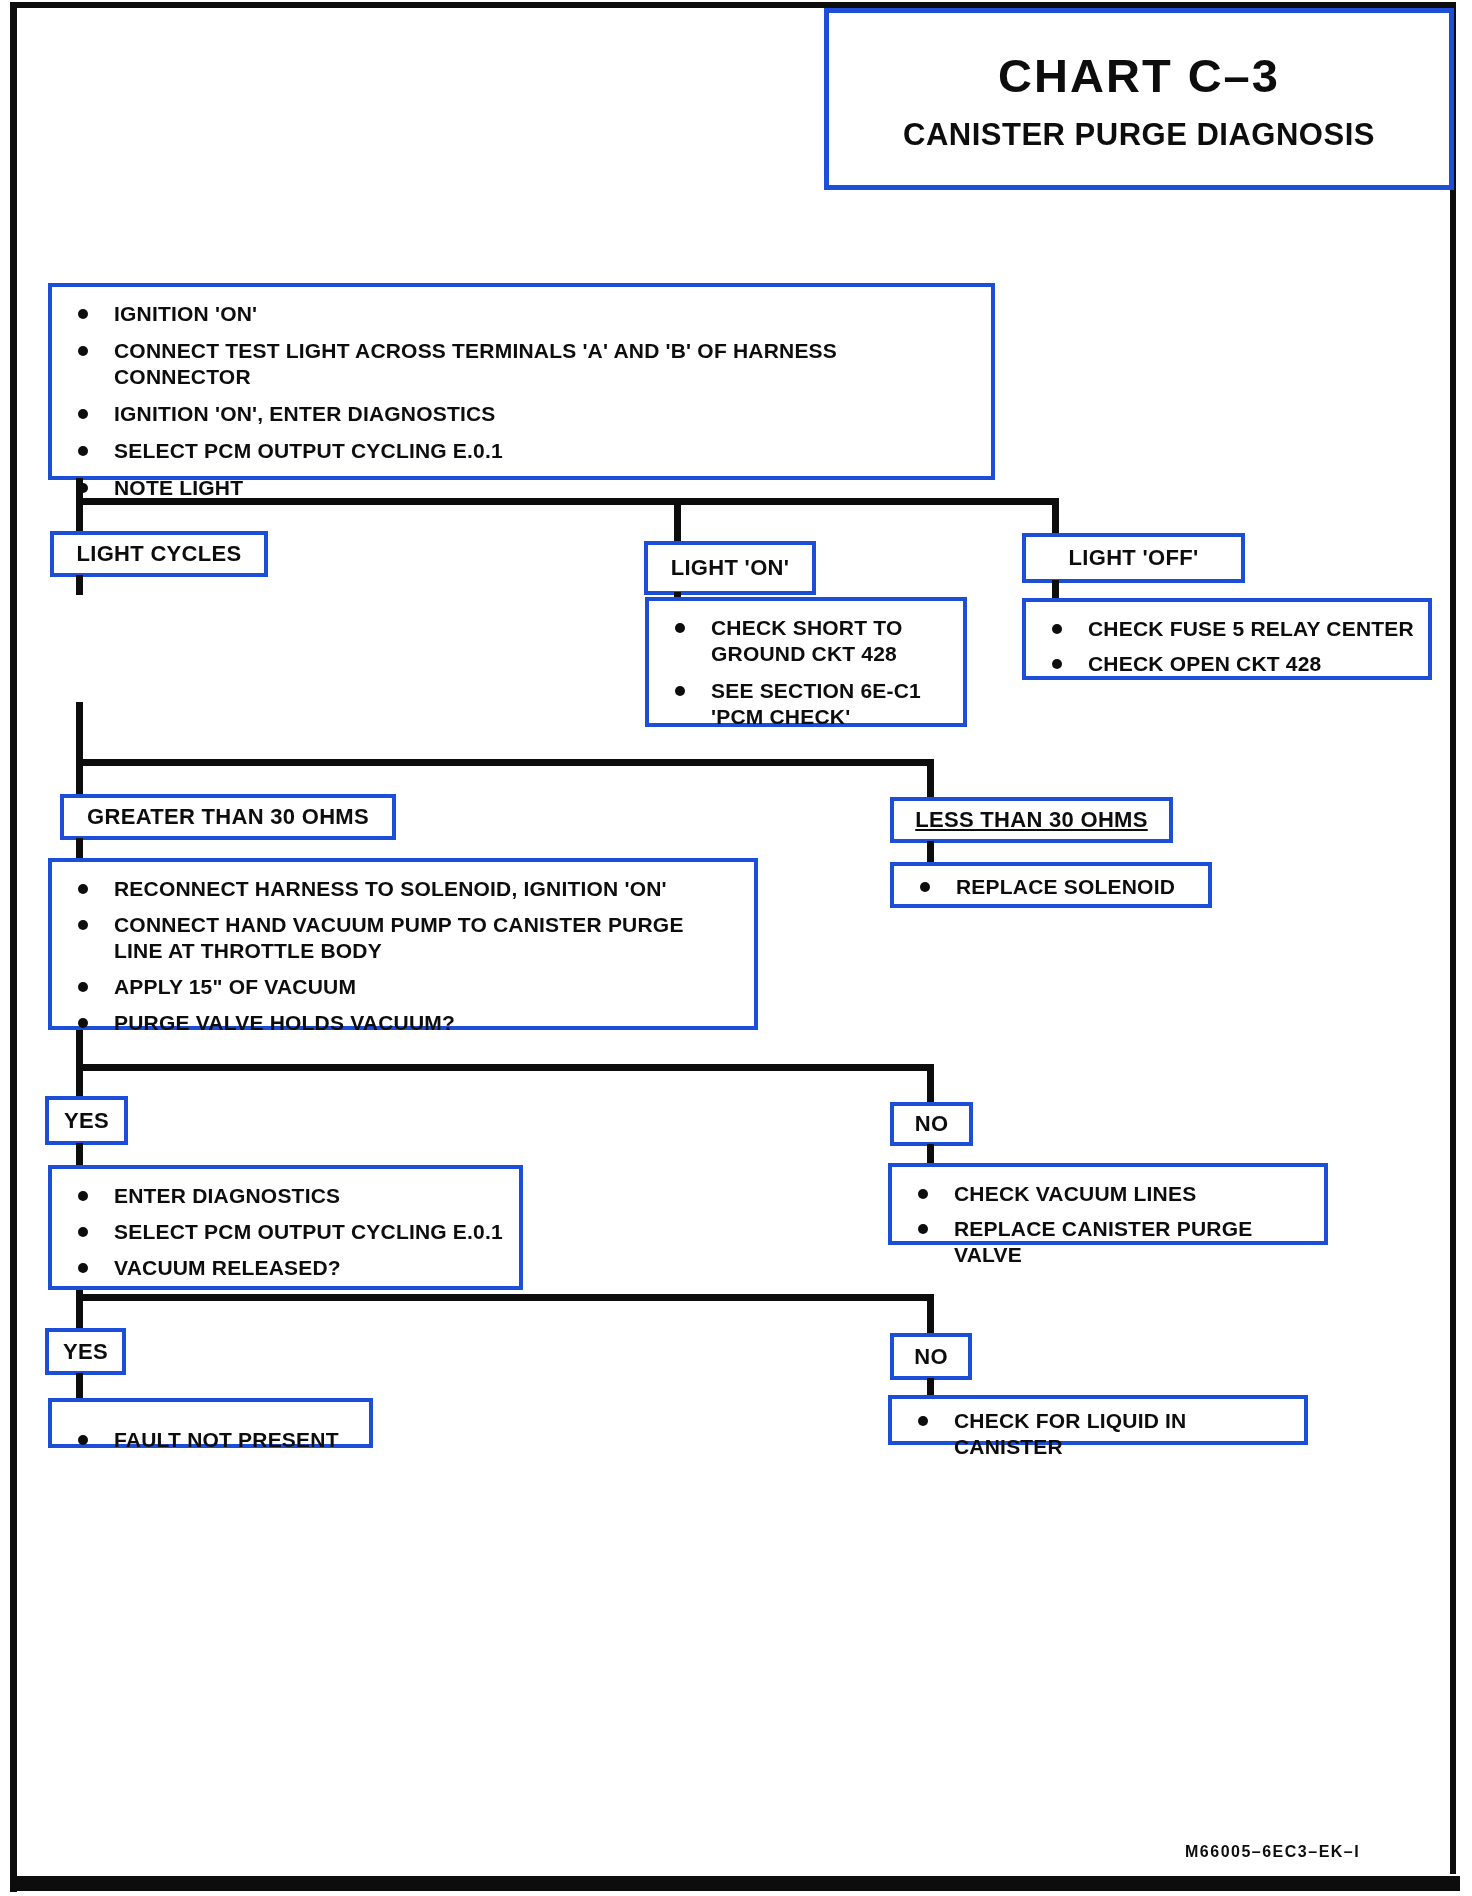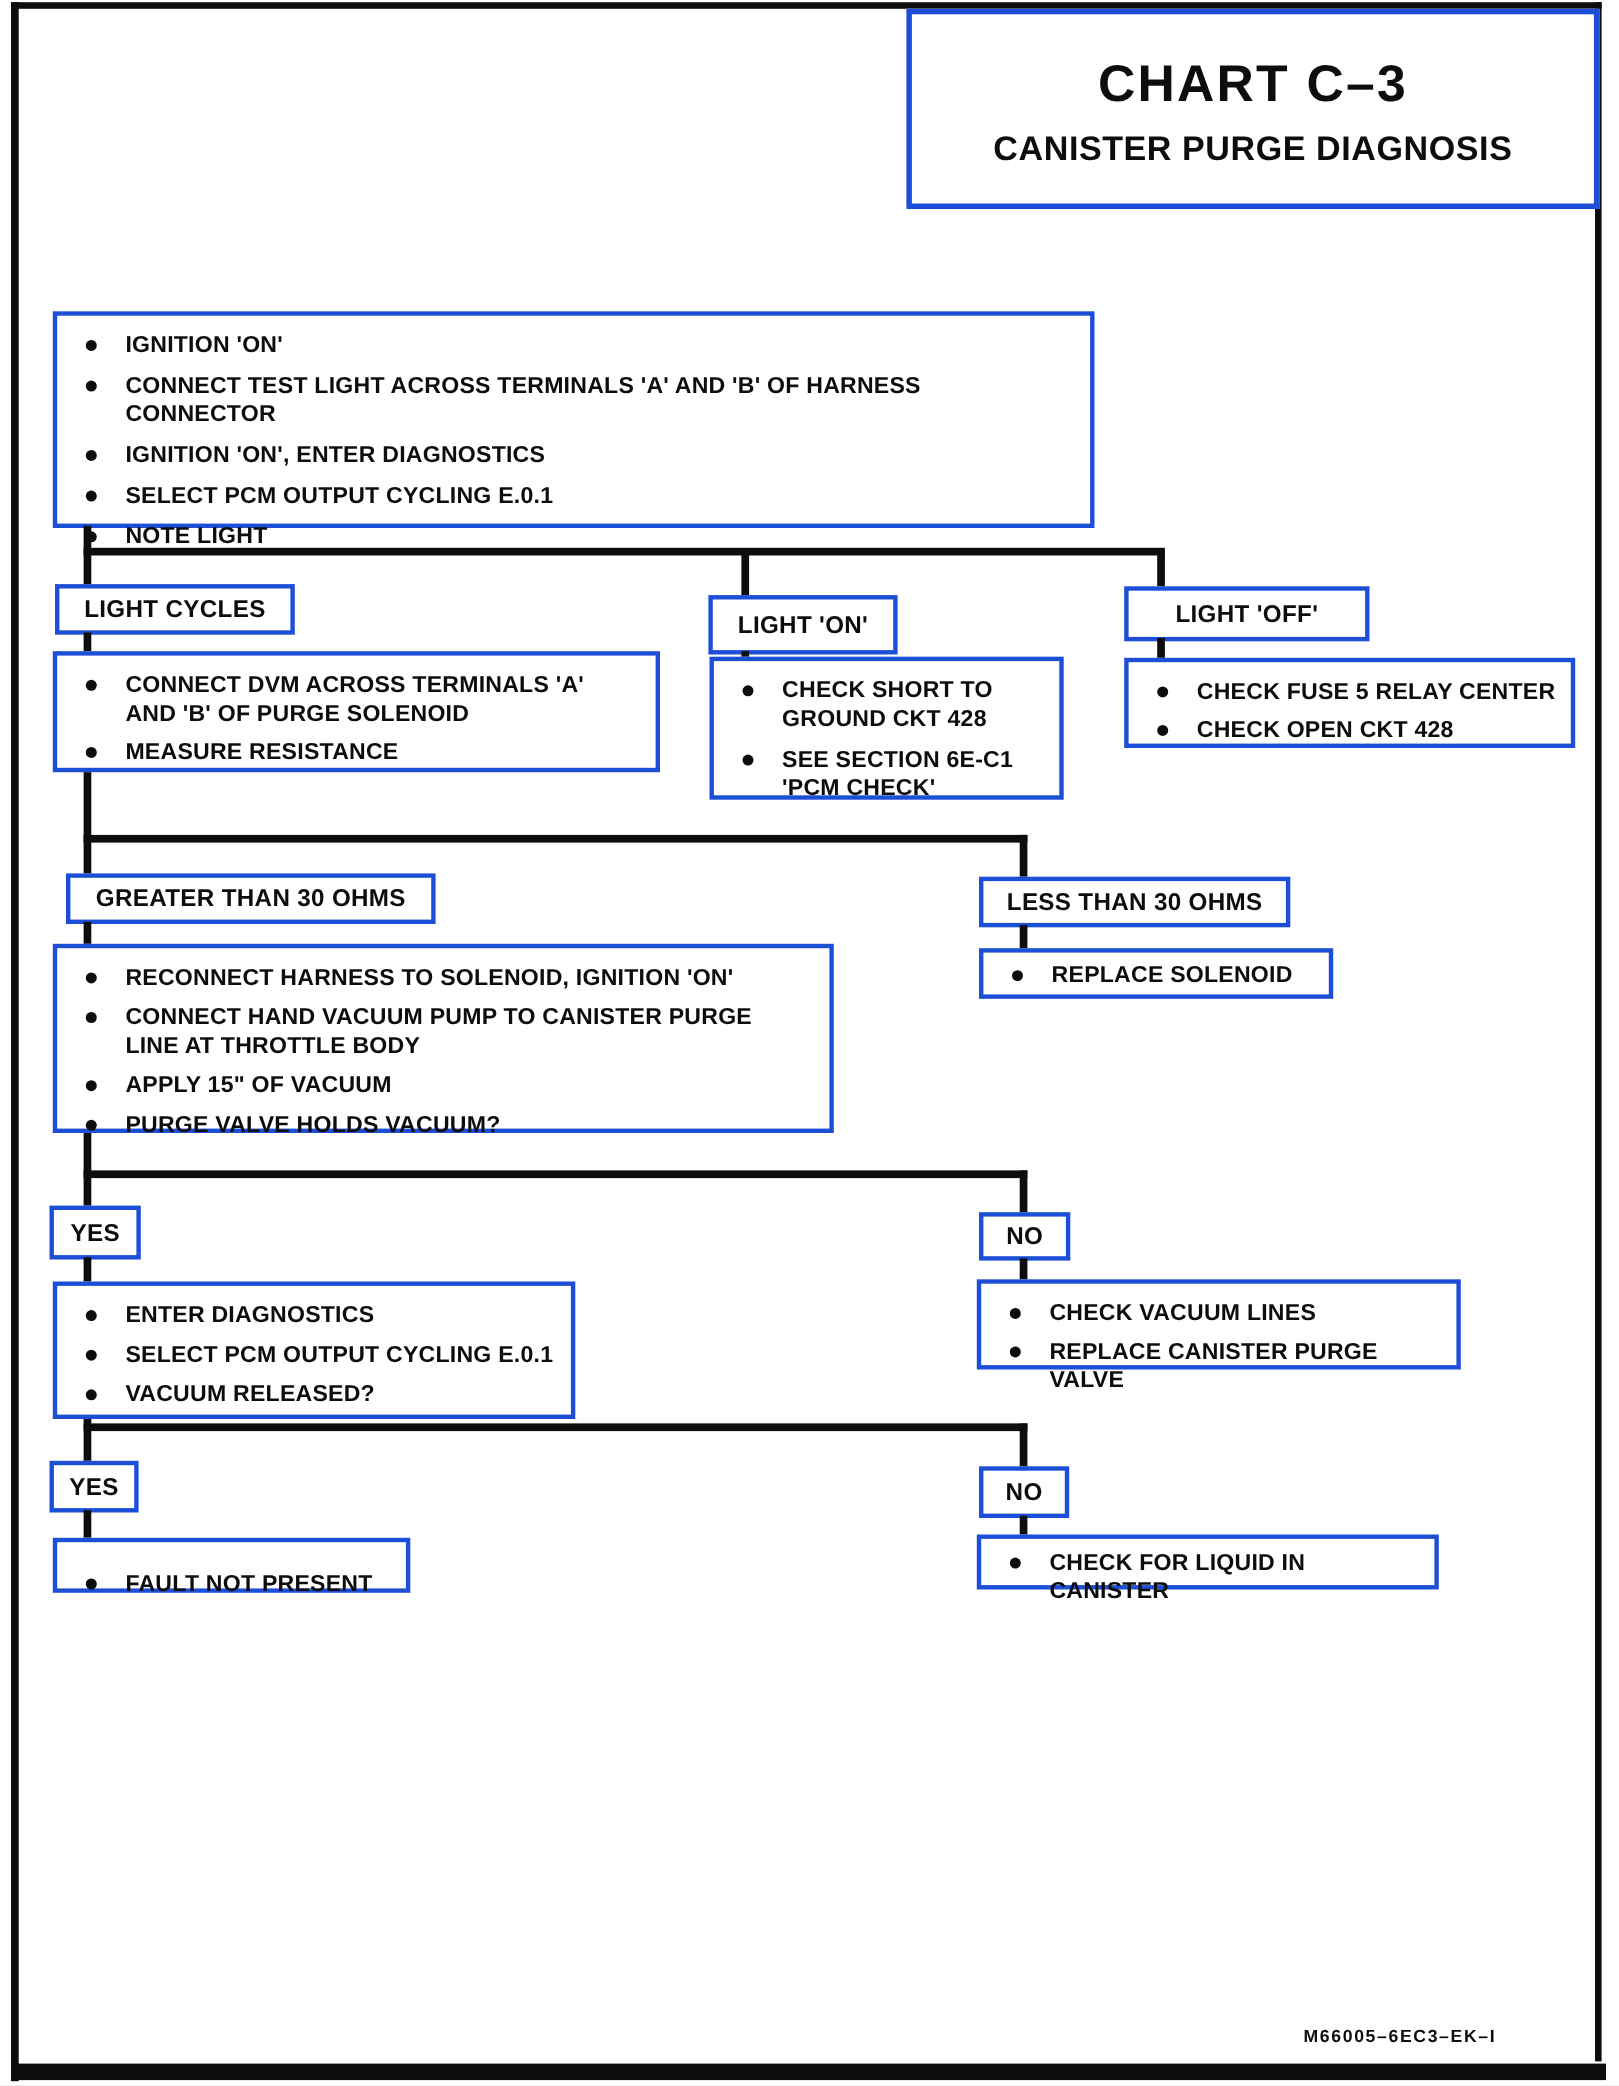--- a/index.html
+++ b/index.html
@@ -98,30 +98,20 @@
     <span class="lt">LIGHT 'ON'</span>
   </div>
   <div class="box label-box" style="left:1022px; top:533px; width:223px; height:50px;">
     <span class="lt">LIGHT 'OFF'</span>
   </div>
 
   <div class="ln" style="left:76px; top:575px; width:7px; height:20px;"></div>
   <div class="ln" style="left:674px; top:592px; width:7px; height:10px;"></div>
   <div class="ln" style="left:1052px; top:580px; width:7px; height:22px;"></div>
 
-  <div class="box bullets" style="left:48px; top:592px; width:552px; height:110px; gap:9px;">
-    <div class="b-row">
-        <span class="dot"></span>
-        <span class="bt">CONNECT DVM ACROSS TERMINALS 'A' AND 'B' OF PURGE SOLENOID</span>
-      </div>
-    <div class="b-row">
-        <span class="dot"></span>
-        <span class="bt">MEASURE RESISTANCE</span>
-      </div>
-  </div>
   <div class="box bullets" style="left:645px; top:597px; width:322px; height:130px; ">
     <div class="b-row">
         <span class="dot"></span>
         <span class="bt">CHECK SHORT TO GROUND CKT 428</span>
       </div>
     <div class="b-row">
         <span class="dot"></span>
         <span class="bt">SEE SECTION 6E-C1 'PCM CHECK'</span>
       </div>
   </div>
@@ -136,21 +126,21 @@
       </div>
   </div>
 
   <div class="ln" style="left:76px; top:702px; width:7px; height:94px;"></div>
   <div class="ln" style="left:76px; top:759px; width:858px; height:7px;"></div>
   <div class="ln" style="left:927px; top:759px; width:7px; height:40px;"></div>
 
   <div class="box label-box" style="left:60px; top:794px; width:336px; height:46px;">
     <span class="lt">GREATER THAN 30 OHMS</span>
   </div>
-  <div class="box label-box" style="left:890px; top:797px; width:283px; height:46px;">
+  <div class="box label-box" style="left:890px; top:797px; width:283px; height:46px;text-decoration:underline;">
     <span class="lt">LESS THAN 30 OHMS</span>
   </div>
 
   <div class="ln" style="left:76px; top:838px; width:7px; height:22px;"></div>
   <div class="ln" style="left:927px; top:841px; width:7px; height:21px;"></div>
 
   <div class="box bullets" style="left:48px; top:858px; width:710px; height:172px; gap:10px;">
     <div class="b-row">
         <span class="dot"></span>
         <span class="bt">RECONNECT HARNESS TO SOLENOID, IGNITION 'ON'</span>

